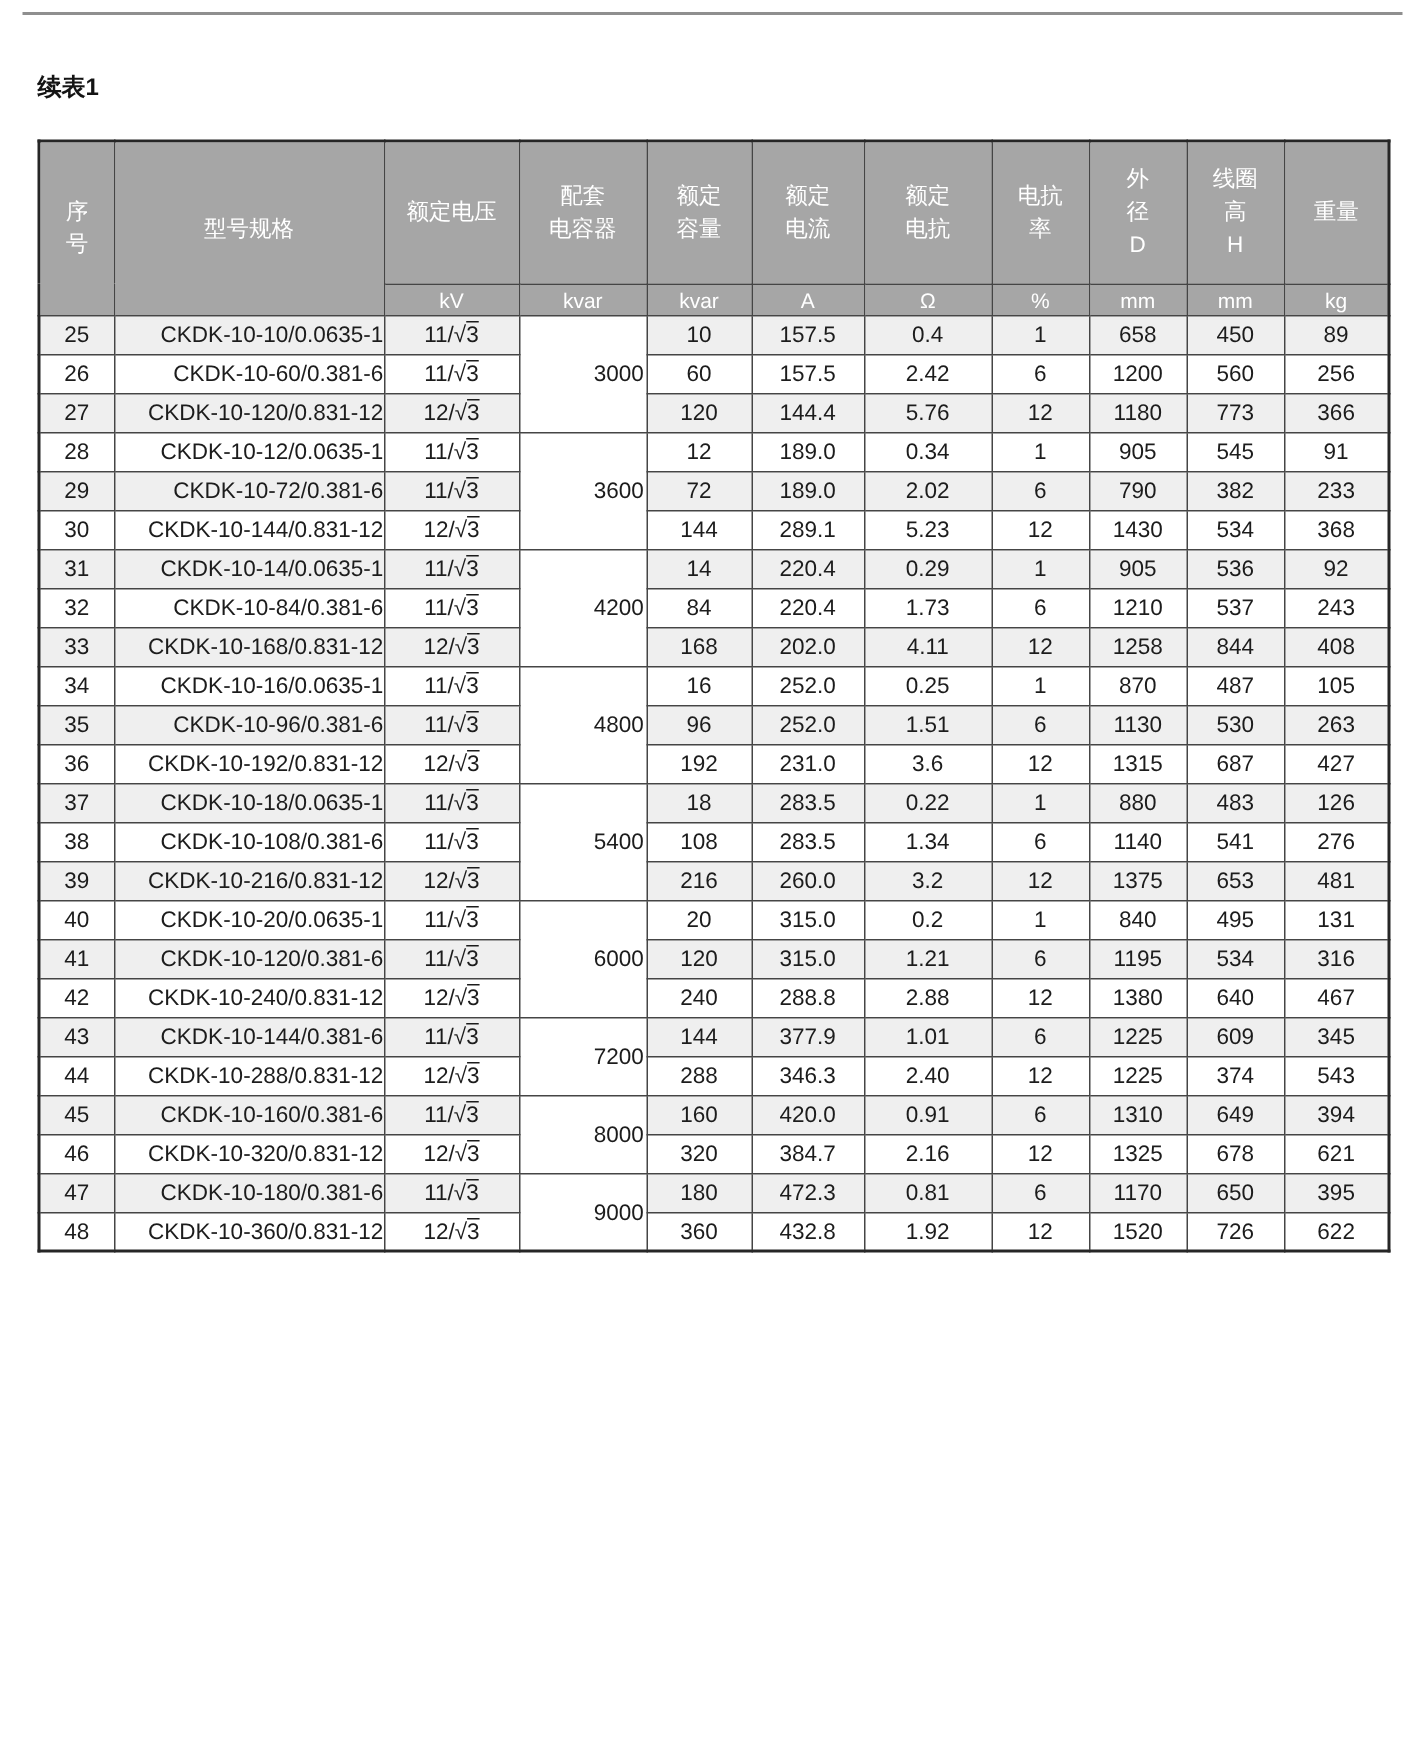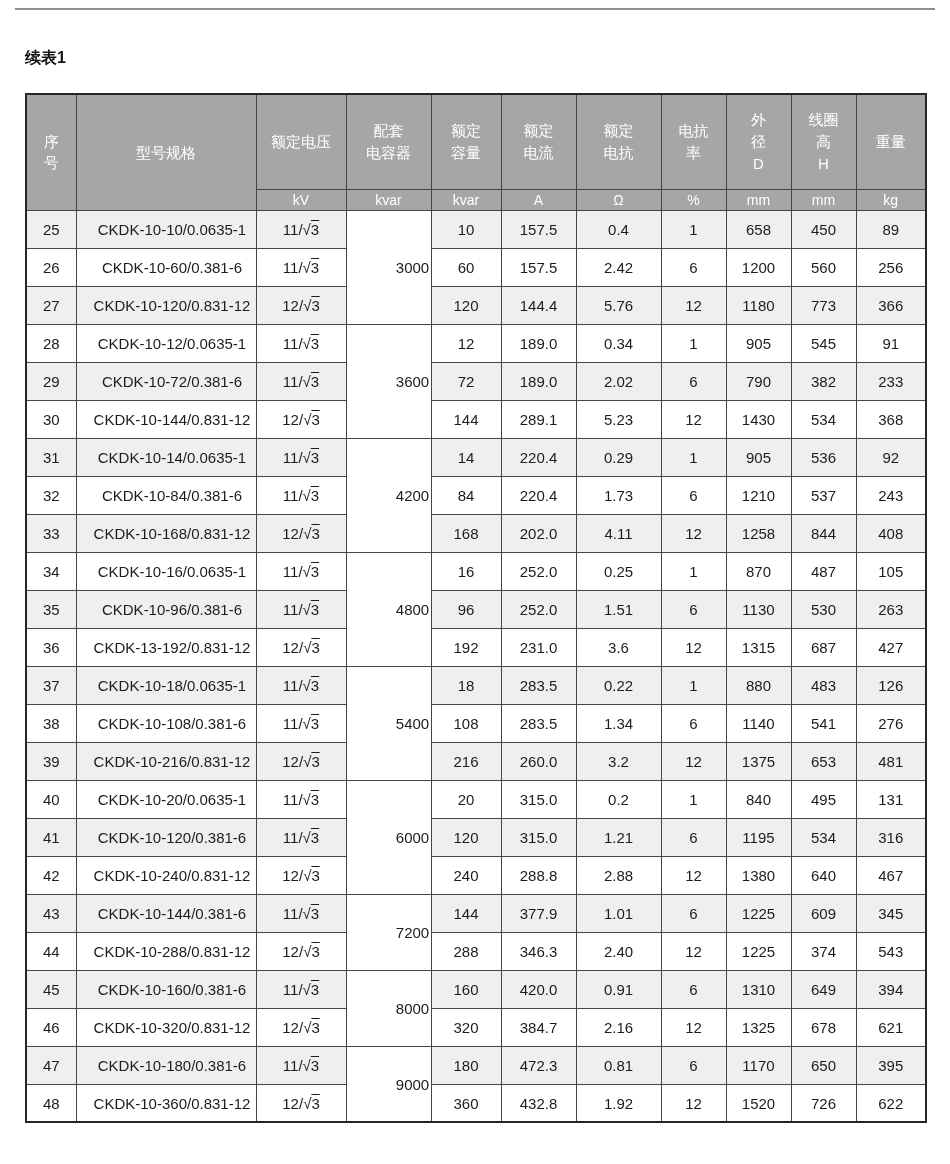--- a/index.html
+++ b/index.html
@@ -62,29 +62,29 @@
     background: #a6a6a6;
     color: #ffffff;
     font-weight: normal;
     font-size: 15px;
     white-space: pre-line;
     line-height: 1.45;
   }
   .spec-table thead tr.head-main { height: 95px; }
   .spec-table thead tr.head-units { height: 16px; }
   .spec-table thead tr.head-units th { font-size: 14px; }
-  .spec-table tbody tr { height: 38px; }
+  .spec-table tbody tr { height: 26px; }
   .spec-table tbody td {
     font-size: 15px;
     color: #1c1c1c;
     background: #ffffff;
   }
   .spec-table tbody tr.stripe td { background: #efefef; }
   .spec-table tbody td.model-cell {
-    text-align: center;
+    text-align: right;
     padding-left: 12px;
   }
   .spec-table tbody td.capacitor-cell { background: #ffffff !important; padding-left: 48px; }
   .radicand { text-decoration: overline; }
 </style>
 </head>
 <body>
 
 <div class="page">
 
@@ -274,21 +274,21 @@
           <td>96</td>
           <td>252.0</td>
           <td>1.51</td>
           <td>6</td>
           <td>1130</td>
           <td>530</td>
           <td>263</td>
         </tr>
         <tr>
           <td>36</td>
-          <td class="model-cell">CKDK-13-192/0.831-12</td>
+          <td class="model-cell">CKDK-10-192/0.831-12</td>
           <td>12/√<span class="radicand">3</span></td>
           <td>192</td>
           <td>231.0</td>
           <td>3.6</td>
           <td>12</td>
           <td>1315</td>
           <td>687</td>
           <td>427</td>
         </tr>
         <tr class="stripe">

